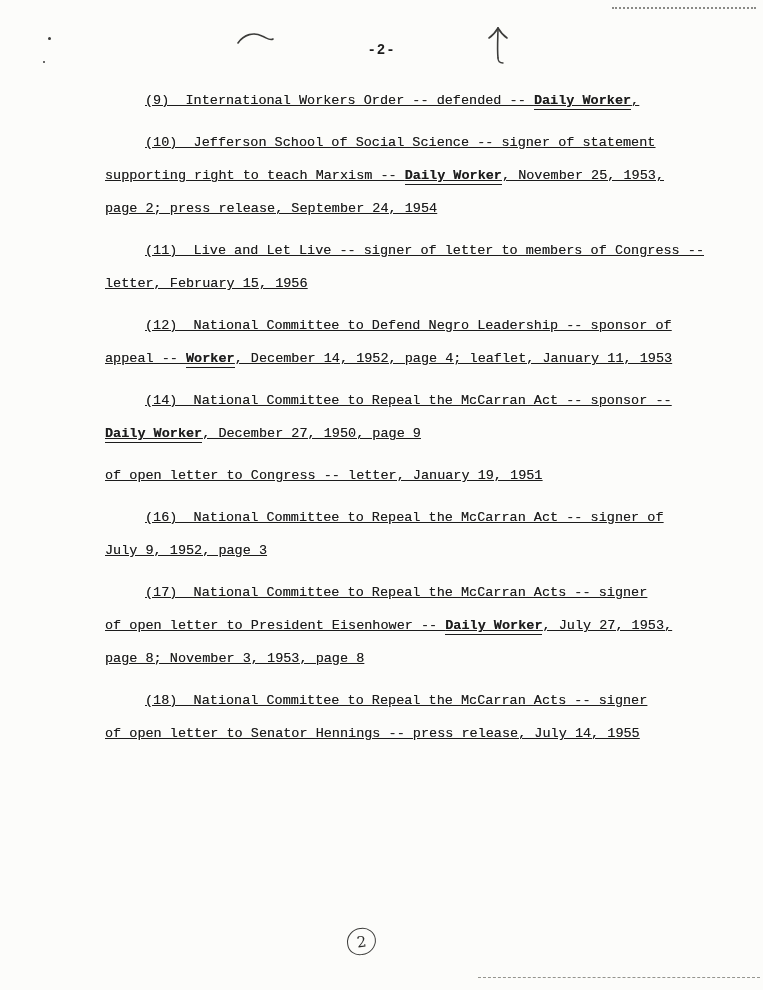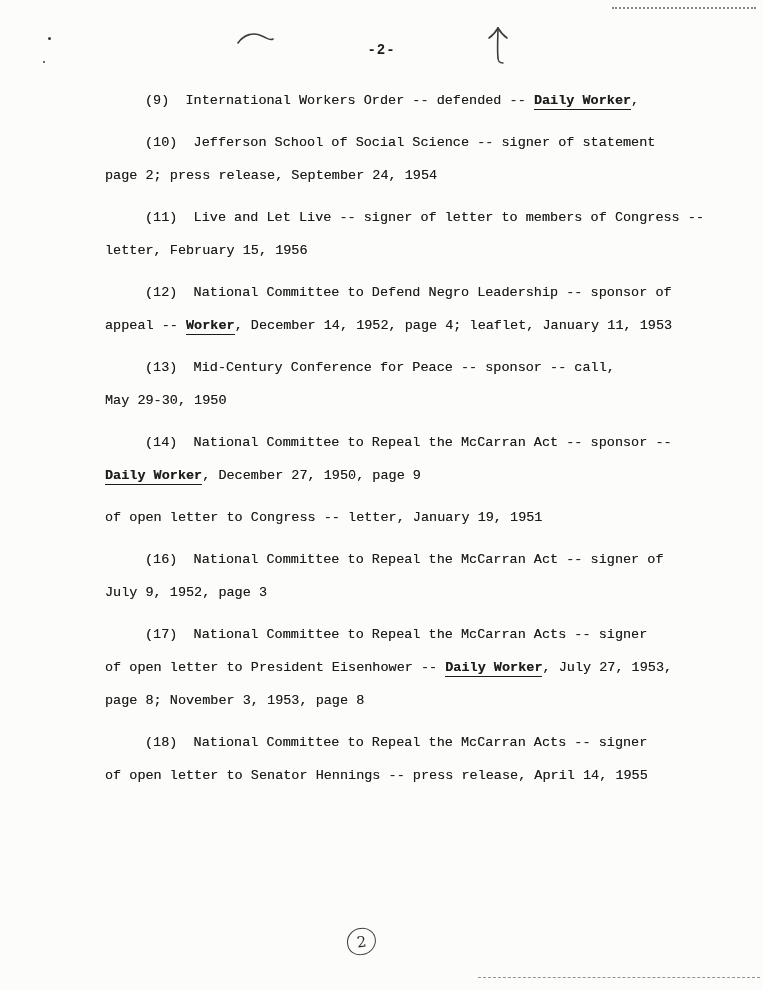--- a/index.html
+++ b/index.html
@@ -23,20 +23,21 @@
     font-weight: 700;
     letter-spacing: 1px;
   }
   .doc-body {
     position: absolute;
     top: 84px;
     left: 105px;
     right: 44px;
     font-size: 13.5px;
     text-shadow: 0 0 0.5px rgba(20,20,20,0.55);
+    text-decoration: underline;
   }
   .para { margin: 0 0 9px 0; }
   .line { line-height: 33px; white-space: pre-wrap; }
   .line.indent { padding-left: 40px; }
   .u {
     border-bottom: 1.5px solid #1c1c1c;
     padding-bottom: 1px;
     font-weight: 600;
   }
   
@@ -104,53 +105,50 @@
   </span>
 
   <div class="page-number">-2-</div>
 
   <div class="doc-body">
       <div class="para">
         <div class="line indent"><span>(9)  International Workers Order -- defended -- </span><span class="u">Daily Worker</span><span>,</span></div>
       </div>
       <div class="para">
         <div class="line indent"><span>(10)  Jefferson School of Social Science -- signer of statement</span></div>
+        <div class="line"><span>supporting right to teach Marxism -- </span><span class="u">Daily Worker</span><span>, November 25, 1953,</span></div>
         <div class="line"><span>page 2; press release, September 24, 1954</span></div>
       </div>
       <div class="para">
         <div class="line indent"><span>(11)  Live and Let Live -- signer of letter to members of Congress --</span></div>
         <div class="line"><span>letter, February 15, 1956</span></div>
       </div>
       <div class="para">
         <div class="line indent"><span>(12)  National Committee to Defend Negro Leadership -- sponsor of</span></div>
         <div class="line"><span>appeal -- </span><span class="u">Worker</span><span>, December 14, 1952, page 4; leaflet, January 11, 1953</span></div>
-      </div>
-      <div class="para">
-        <div class="line indent"><span>(13)  Mid-Century Conference for Peace -- sponsor -- call,</span></div>
-        <div class="line"><span>May 29-30, 1950</span></div>
       </div>
       <div class="para">
         <div class="line indent"><span>(14)  National Committee to Repeal the McCarran Act -- sponsor --</span></div>
         <div class="line"><span class="u">Daily Worker</span><span>, December 27, 1950, page 9</span></div>
       </div>
       <div class="para">
         <div class="line"><span>of open letter to Congress -- letter, January 19, 1951</span></div>
       </div>
       <div class="para">
         <div class="line indent"><span>(16)  National Committee to Repeal the McCarran Act -- signer of</span></div>
         <div class="line"><span>July 9, 1952, page 3</span></div>
       </div>
       <div class="para">
         <div class="line indent"><span>(17)  National Committee to Repeal the McCarran Acts -- signer</span></div>
         <div class="line"><span>of open letter to President Eisenhower -- </span><span class="u">Daily Worker</span><span>, July 27, 1953,</span></div>
         <div class="line"><span>page 8; November 3, 1953, page 8</span></div>
       </div>
       <div class="para">
         <div class="line indent"><span>(18)  National Committee to Repeal the McCarran Acts -- signer</span></div>
-        <div class="line"><span>of open letter to Senator Hennings -- press release, April 14, 1955</span></div>
+        <div class="line"><span>of open letter to Senator Hennings -- press release, July 14, 1955</span></div>
       </div>
     </div>
 
   <div class="circled-number">
     <span>2</span>
   </div>
 
   <div class="dashes-bottom-right"></div>
 
 </div>

